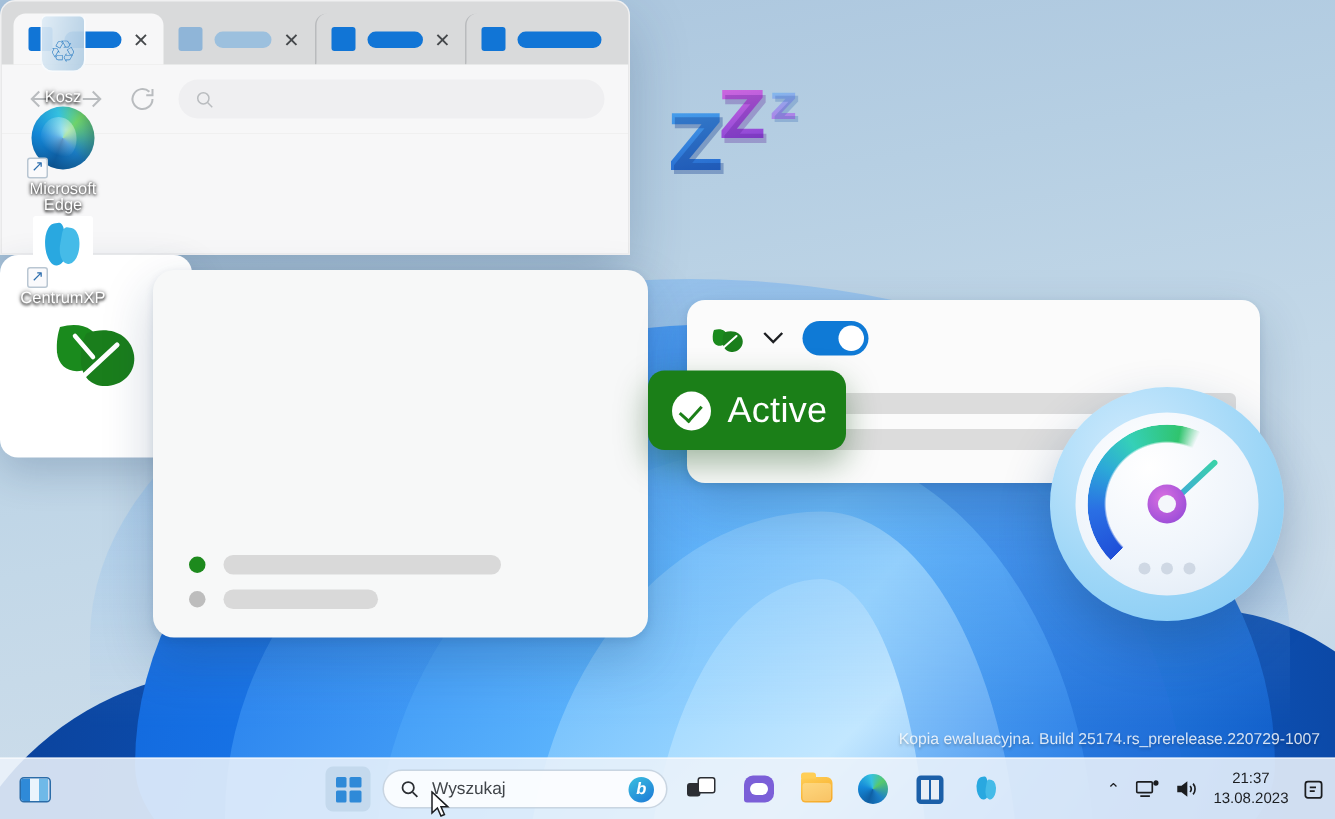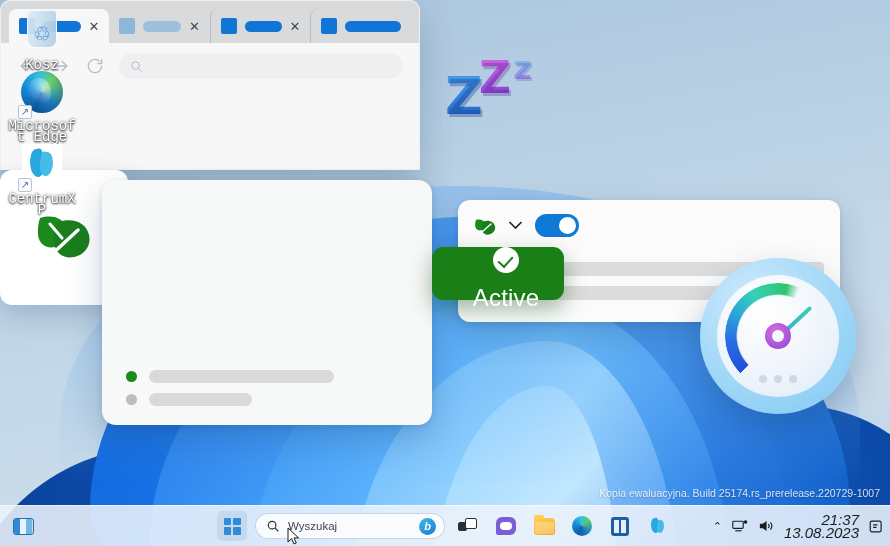--- a/index.html
+++ b/index.html
@@ -41,24 +41,23 @@
         background: linear-gradient(260deg,#0a3f96 0%, #0e56bd 55%, #1b6ad6 100%);
         border-radius: 50% 50% 30% 30% / 66% 66% 34% 34%; }
   .rsoft { left: 60px; top: 40px; width: 800px; height: 300px;
         background: linear-gradient(180deg, rgba(120,180,240,.55), rgba(180,215,245,0));
         border-radius: 50% 50% 0 0 / 80% 80% 0 0; }
 
   
   .desk-icon { position: absolute; width: 72px; text-align: center; cursor: default; }
   .desk-icon .glyph { width: 48px; height: 48px; margin: 0 auto 2px; position: relative; }
   .desk-icon .lbl {
-    font-size: 14px; color: #fff; line-height: 11px;
+    font-size: 11px; color: #fff; line-height: 11px;
     text-shadow: 0 1px 2px rgba(0,0,0,.85), 0 0 3px rgba(0,0,0,.7);
     word-wrap: break-word;
-    font-family: Liberation Mono, monospace;
   }
   .bin {
     width: 30px; height: 38px; margin: 4px auto 0;
     background: linear-gradient(100deg, rgba(222,235,245,.93), rgba(176,204,226,.93));
     border: 1px solid rgba(255,255,255,.85);
     border-radius: 4px 4px 8px 8px;
   }
   .bin::before {
     content: "♲"; position: absolute; left: 0; right: 0; top: 12px;
     font-size: 20px; color: #2f7fc4; text-align: center;
@@ -160,21 +159,21 @@
   .mode-title { font-size: 15px; color: #14161a; flex: 1 1 auto; }
   .chev { color: #1d1f22; font-size: 13px; }
   .toggle { width: 44px; height: 23px; border-radius: 12px; background: #0f7ad6; position: relative; flex: none; }
   .toggle i { position: absolute; right: 3px; top: 3px; width: 17px; height: 17px; border-radius: 50%; background: #fff; }
   .mode-bar { position: absolute; height: 14px; border-radius: 4px; background: #dcdcdc; }
 
   
   #activebadge {
     position: absolute; left: 432px; top: 247px; width: 132px; height: 53px;
     background: #1b7f18; border-radius: 11px; display: flex; align-items: center; gap: 11px;
-    padding-left: 16px; box-shadow: 0 9px 22px rgba(12,70,12,.38); flex-direction: column;
+    padding-left: 16px; box-shadow: 0 9px 22px rgba(12,70,12,.38);
   }
   .check { width: 26px; height: 26px; border-radius: 50%; background: #fff; position: relative; flex: none; }
   .check::after {
     content: ""; position: absolute; left: 8px; top: 6px; width: 7px; height: 12px;
     border: solid #1b7f18; border-width: 0 2.6px 2.6px 0; transform: rotate(42deg);
   }
   .active-txt { color: #fff; font-size: 24px; font-weight: 400; letter-spacing: .2px; }
 
   
   #speeddial {
@@ -249,21 +248,21 @@
   .folder::after { content: ""; position: absolute; left: 1px; top: 4px; right: 1px; bottom: 1px; background: #fff6dd; border-radius: 2px; opacity: .35; }
   .edge-tb { width: 20px; height: 20px; border-radius: 50%;
     background: conic-gradient(from 200deg,#0e5fa4 0deg,#1488d8 80deg,#35c1e0 150deg,#57c96c 210deg,#1b7fc8 300deg,#0e5fa4 360deg); }
   .store { width: 18px; height: 19px; background: #1b5fa8; border-radius: 3px; position: relative; }
   .store::after { content: ""; position: absolute; left: 3px; top: 3px; right: 3px; bottom: 3px;
     background: linear-gradient(90deg,#fff 0 45%, transparent 45% 55%, #fff 55% 100%);
     opacity: .9; }
   .vbird { width: 18px; height: 18px; position: relative; }
   .vbird::before { content: ""; position: absolute; left: 2px; top: 1px; width: 8px; height: 15px; background: #29a8e0; border-radius: 60% 20% 55% 45%; transform: rotate(-10deg); }
   .vbird::after { content: ""; position: absolute; left: 8px; top: 3px; width: 7px; height: 13px; background: #45bbe8; border-radius: 20% 60% 45% 55%; transform: rotate(10deg); }
-  .tb-clock { font-size: 15px; line-height: 13px; text-align: right; color: #1b1d20; font-style: italic; }
+  .tb-clock { font-size: 10px; line-height: 13px; text-align: center; color: #1b1d20; }
   .chevup { font-size: 11px; color: #1b1d20; }
   .widgets { width: 21px; height: 17px; border-radius: 3px; overflow: hidden; display: flex; border: 1px solid #2b6ca8; }
   .widgets i { flex: 1; display: block; }
   .widgets i:nth-child(1) { background: #2f8ad8; }
   .widgets i:nth-child(2) { background: #eaf4fc; }
   .widgets i:nth-child(3) { background: #6fb9e8; }
 
   .cursor { position: absolute; left: 287px; top: 527px; width: 13px; height: 19px; pointer-events: none; }
 </style>
 </head>

